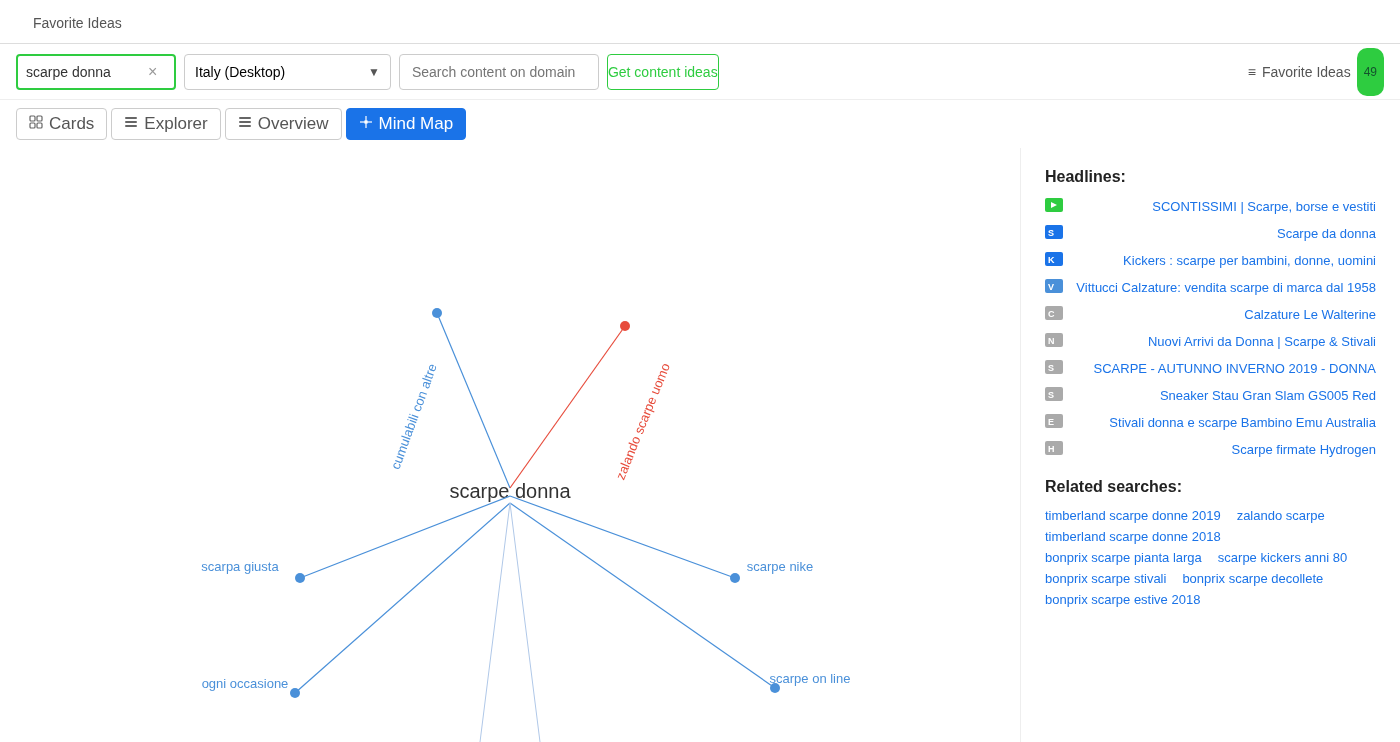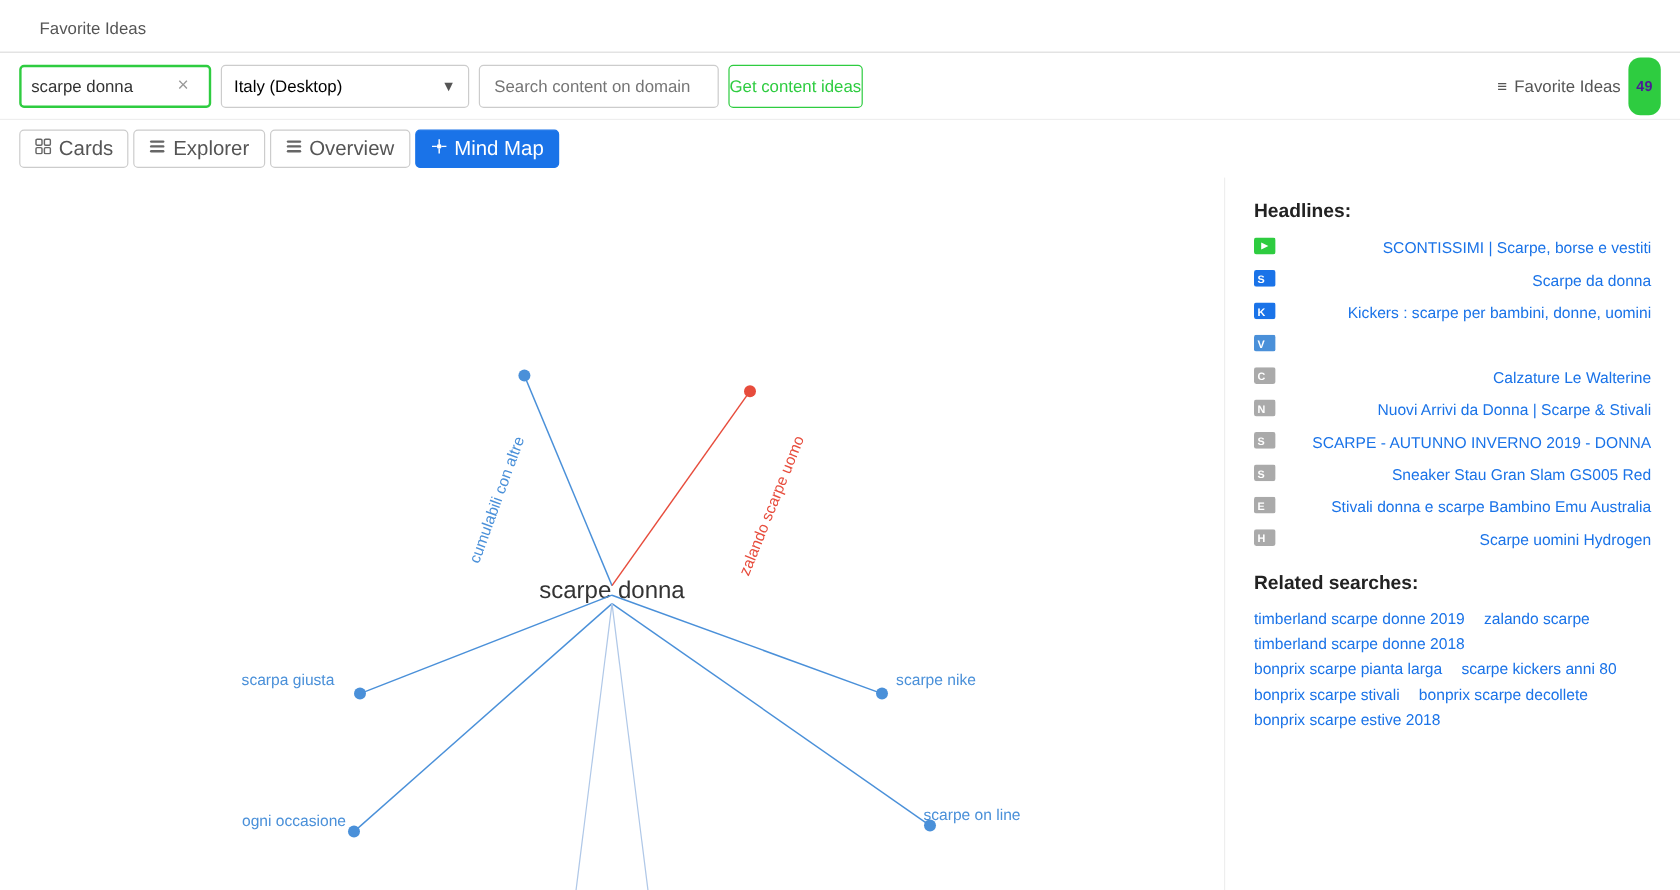--- a/index.html
+++ b/index.html
@@ -116,25 +116,25 @@
     .favorite-ideas-btn {
       display: flex;
       align-items: center;
       gap: 6px;
       color: #555;
       font-size: 14px;
       cursor: pointer;
     }
     .favorite-badge {
       background: #2ecc40;
-      color: #4c1d95;
+      color: #14532d;
       border-radius: 10px;
       padding: 17px 7px;
       font-size: 12px;
-      font-weight: bold;
+      font-weight: normal;
     }
 
     
     .view-tabs {
       display: flex;
       align-items: center;
       padding: 8px 16px;
       gap: 4px;
     }
     .view-tab {
@@ -359,20 +359,21 @@
         </span>
         <span>Kickers : scarpe per bambini, donne, uomini</span>
       </div>
       <div class="headline-item">
         <span>
           <svg width="18" height="14" viewBox="0 0 18 14">
               <rect width="18" height="14" rx="2" fill="#4a90d9"></rect>
               <text x="3" y="11" font-size="9" fill="#fff" font-family="Arial" font-weight="bold">V</text>
             </svg>
         </span>
+        <span>Vittucci Calzature: vendita scarpe di marca dal 1958</span>
       </div>
       <div class="headline-item">
         <span>
           <svg width="18" height="14" viewBox="0 0 18 14">
               <rect width="18" height="14" rx="2" fill="#aaa"></rect>
               <text x="3" y="11" font-size="9" fill="#fff" font-family="Arial" font-weight="bold">C</text>
             </svg>
         </span>
         <span>Calzature Le Walterine</span>
       </div>
@@ -412,21 +413,21 @@
         </span>
         <span>Stivali donna e scarpe Bambino Emu Australia</span>
       </div>
       <div class="headline-item">
         <span>
           <svg width="18" height="14" viewBox="0 0 18 14">
               <rect width="18" height="14" rx="2" fill="#aaa"></rect>
               <text x="3" y="11" font-size="9" fill="#fff" font-family="Arial" font-weight="bold">H</text>
             </svg>
         </span>
-        <span>Scarpe uomini Hydrogen</span>
+        <span>Scarpe firmate Hydrogen</span>
       </div>
     </div>
 
     <div class="related-searches">
       <div class="panel-section-title">Related searches:</div>
       <div class="related-links">
         <a class="related-link">timberland scarpe donne 2019</a>
         <a class="related-link">zalando scarpe</a>
         <a class="related-link">timberland scarpe donne 2018</a>
         <a class="related-link">bonprix scarpe pianta larga</a>

